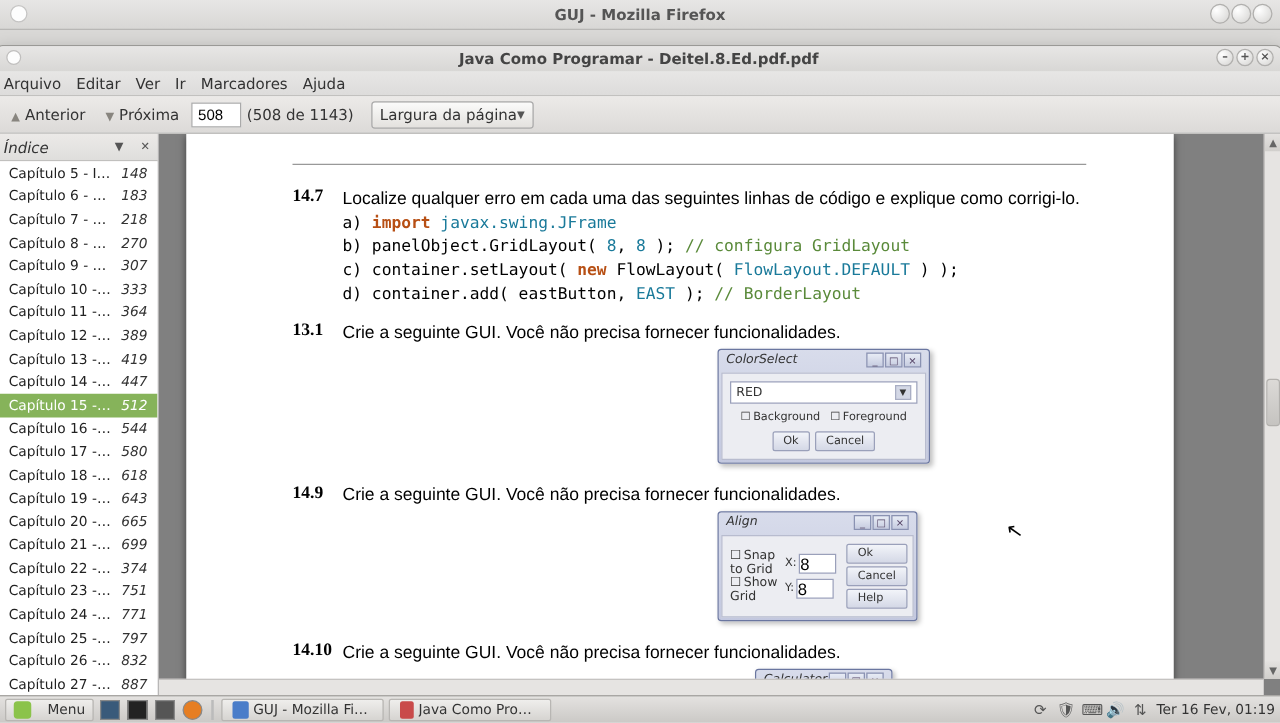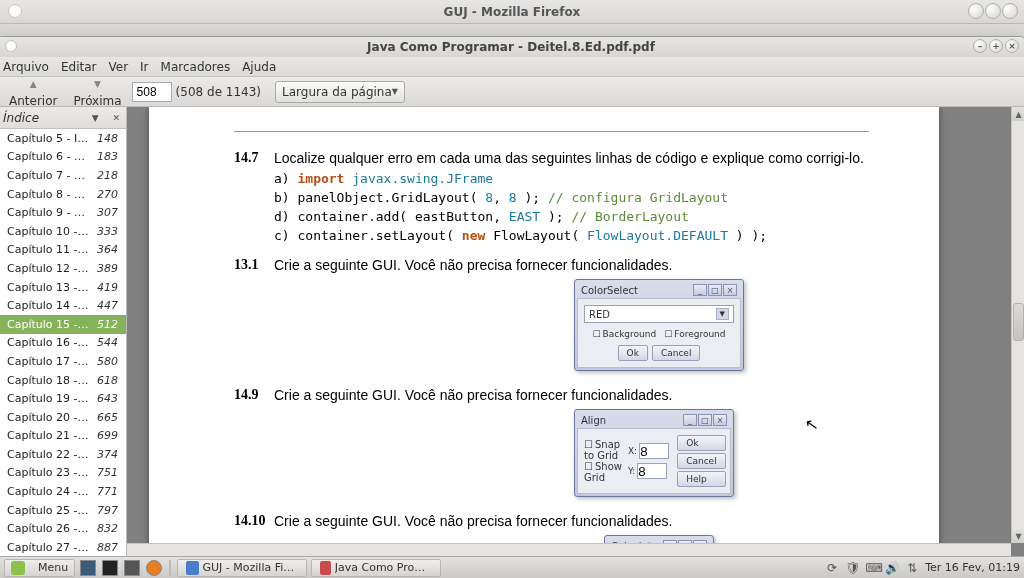--- a/index.html
+++ b/index.html
@@ -10,21 +10,21 @@
   .ff-right .c { width:16px; height:16px; border-radius:50%; background:radial-gradient(circle at 30% 30%,#fff,#d4d3d1); border:1px solid #b0afad; }
   .firefox-tabs { position:absolute; top:24px; left:0; right:0; height:14px; background:#d9d8d6; }
 
   .evince-win { position:absolute; top:36px; left:-4px; right:-2px; bottom:20px; background:#ededec; border:1px solid #9a9996; border-radius:6px 6px 0 0; box-shadow:0 4px 14px rgba(0,0,0,.25); display:flex; flex-direction:column; }
   .evince-titlebar { height:20px; background:linear-gradient(#e7e6e5,#d8d7d5); border-radius:6px 6px 0 0; display:flex; align-items:center; justify-content:center; color:#444; font-weight:bold; position:relative; }
   .ev-circle { position:absolute; left:8px; top:3px; width:12px; height:12px; border-radius:50%; background:#fdfdfd; border:1px solid #c0bfbe; }
   .ev-right { position:absolute; right:6px; top:2px; display:flex; gap:2px; }
   .ev-right .c { width:14px; height:14px; border-radius:50%; background:radial-gradient(circle at 30% 30%,#fff,#d4d3d1); border:1px solid #b0afad; font-size:9px; display:flex; align-items:center; justify-content:center; color:#555;}
   .evince-menubar { height:20px; background:linear-gradient(#e7e6e5,#dddcdb); border-bottom:1px solid #c2c1bf; display:flex; align-items:center; padding:0 6px; gap:12px; color:#333; }
   .evince-toolbar { height:30px; background:linear-gradient(#eceae8,#dcdad8); border-bottom:1px solid #bab9b7; display:flex; align-items:center; padding:0 6px; gap:4px; color:#333; }
-  .tb-btn { display:flex; align-items:center; gap:4px; padding:3px 6px; border-radius:3px;flex-direction:column; }
+  .tb-btn { display:flex; align-items:center; gap:4px; padding:3px 6px; border-radius:3px; }
   .arrow-up::before { content:"▲"; font-size:9px; color:#88857f; }
   .arrow-down::before { content:"▼"; font-size:9px; color:#88857f; }
   .page-input { width:40px; height:20px; border:1px solid #aaa; background:#fff; padding:0 4px; font-size:12px; }
   .page-count { color:#333; }
   .zoom-combo { width:130px; height:22px; border:1px solid #aaa; background:linear-gradient(#fbfbfa,#e3e1de); display:flex; align-items:center; justify-content:flex-start; padding:0 6px; border-radius:3px; }
   .zoom-combo::after { content:"▼"; font-size:8px; color:#555; }
 
   .evince-body { flex:1; display:flex; overflow:hidden; }
   .sidebar { width:130px; background:#eceae8; border-right:1px solid #bbb; display:flex; flex-direction:column; }
   .sidebar-hdr { height:22px; background:linear-gradient(#eceae8,#dfdedc); border-bottom:1px solid #c1c0be; display:flex; align-items:center; justify-content:space-between; padding:0 6px; font-style:italic; color:#333;}
@@ -46,21 +46,21 @@
   .page hr { border:none; border-top:1px solid #999; margin:4px 0 18px 0; }
   .ex-row { display:flex; margin-bottom:4px;}
   .ex-num { font-weight:bold; font-family:"Times New Roman",serif; font-size:14px; width:40px; flex-shrink:0;}
   .ex-txt { font-family:Liberation Sans, sans-serif; font-size:14px; }
   .code { font-family:"DejaVu Sans Mono",monospace; font-size:13px; margin-left:40px; line-height:1.45;}
   .kw { color:#1a7a9a;margin-top:35px; }
   .kw2 { color:#b74f14; font-weight:bold;}
   .cmt { color:#5a8a3a; }
   .gui-img { margin:6px 0 16px 340px; }
   .gui-win { background:linear-gradient(#d8dceb,#c3c8df); border:1px solid #6a76a0; border-radius:3px; font-size:10px; color:#333; box-shadow:2px 2px 4px rgba(0,0,0,.25); padding:2px;}
-  .gui-title { height:16px; display:flex; align-items:center; justify-content:space-between; padding:0 4px; font-size:10px; }
+  .gui-title { height:16px; display:flex; align-items:flex-start; justify-content:space-between; padding:0 4px; font-size:10px;font-style:italic; }
   .gui-title .btns span { display:inline-block; width:14px; height:12px; background:linear-gradient(#e8ecf5,#c6cce0); border:1px solid #8a92b2; margin-left:1px; font-size:8px; text-align:center; line-height:11px; color:#546;}
   .gui-body { background:#ecedf2; border:1px solid #b8bccf; padding:6px; }
   .gui-combo { width:150px; height:18px; background:#fff; border:1px solid #9aa0ba; display:flex; align-items:center; justify-content:space-between; padding:0 4px; margin-bottom:6px;}
   .gui-combo::after{content:"▼"; font-size:7px; background:#d4d8e6; padding:1px 3px; border:1px solid #a9aec4;}
   .gui-check-row { display:flex; justify-content:center; gap:8px; margin-bottom:6px; font-size:9px;}
   .gui-chk::before { content:"☐"; margin-right:2px;}
   .gui-btn-row { display:flex; justify-content:center; gap:4px;}
   .gui-btn { background:linear-gradient(#f2f4f9,#d4d8e6); border:1px solid #9aa0ba; padding:2px 8px; border-radius:2px; font-size:9px;}
   .gui-input { height:16px; background:#fff; border:1px solid #9aa0ba; width:30px; margin:2px;}
 
@@ -233,22 +233,22 @@
       <div class="page">
         <div class="page-content">
           <hr>
           <div class="ex-row">
             <div class="ex-num">14.7</div>
             <div class="ex-txt">Localize qualquer erro em cada uma das seguintes linhas de código e explique como corrigi-lo.</div>
           </div>
           <div class="code">
             <div><span>a) </span><span class="kw2">import</span><span class="kw"> javax.swing.JFrame</span></div>
             <div><span>b) panelObject.GridLayout( </span><span class="kw">8</span><span>, </span><span class="kw">8</span><span> ); </span><span class="cmt">// configura GridLayout</span></div>
+            <div><span>c) container.setLayout( </span><span class="kw2">new</span><span> FlowLayout( </span><span class="kw">FlowLayout.DEFAULT</span><span> ) );</span></div>
             <div><span>d) container.add( eastButton, </span><span class="kw">EAST</span><span> ); </span><span class="cmt">// BorderLayout</span></div>
-            <div><span>c) container.setLayout( </span><span class="kw2">new</span><span> FlowLayout( </span><span class="kw">FlowLayout.DEFAULT</span><span> ) );</span></div>
           </div>
           <div style="height:12px"></div>
           <div class="ex-row">
             <div class="ex-num">13.1</div>
             <div class="ex-txt">Crie a seguinte GUI. Você não precisa fornecer funcionalidades.</div>
           </div>
           <div class="gui-img">
             <div class="gui-win" style="width:170px;">
               <div class="gui-title">
                   <span>ColorSelect</span>

